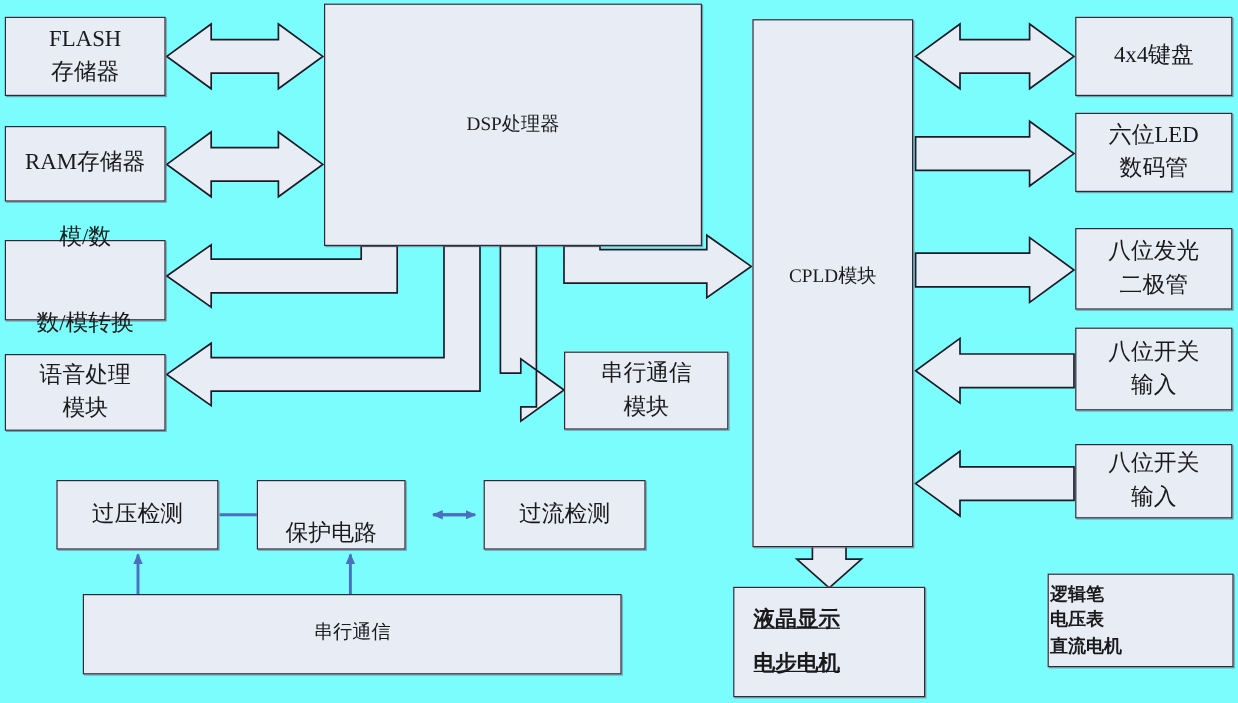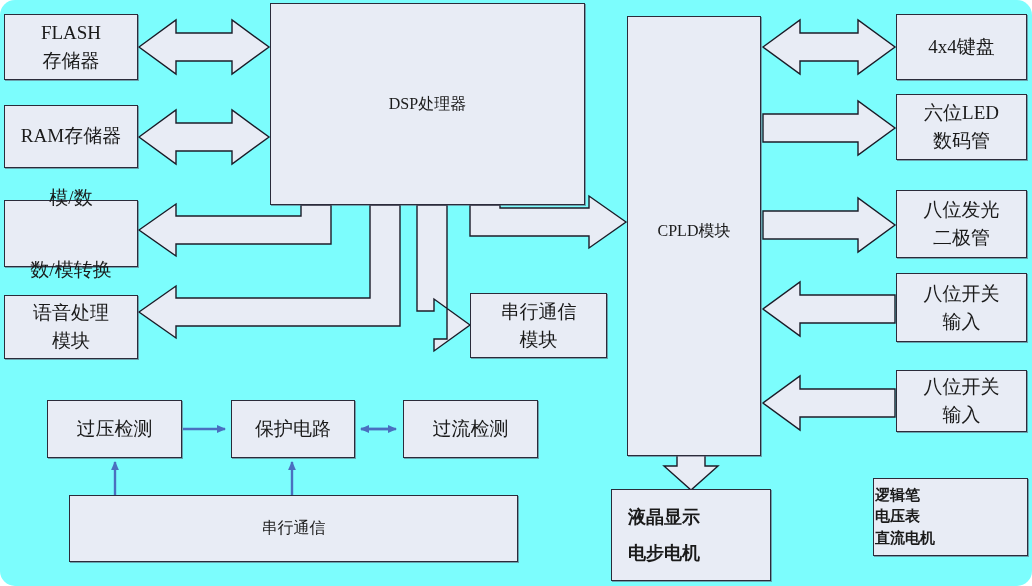--- a/index.html
+++ b/index.html
@@ -7,21 +7,20 @@
   body{
     background:#ffffff;
     font-family:"Liberation Serif", serif;
   }
   #canvas{
     position:relative;
     width:1032px;
     height:586px;
     background:#7cfdfd;
     overflow:hidden;
-    border-radius:15px;
   }
   #svgroot{
     position:absolute;
     left:0; top:0;
     width:1032px;
     height:586px;
   }
   .box{
     position:absolute;
     background:#e8ecf5;
@@ -52,20 +51,21 @@
   }
   .box.lcd{
     align-items:flex-start;
     text-align:left;
     padding-left:16px;
     justify-content:center;
     font-family:"DejaVu Sans", sans-serif;
     font-weight:bold;
     font-size:18px;
     line-height:1.0;
+    text-decoration:underline;
   }
   .box.lcd .ln{margin:9px 0;}
   .box.big{font-size:16px;}
 </style>
 </head>
 <body>
 
 <div id="canvas">
 
   <svg id="svgroot" viewBox="0 0 1032 586" xmlns="http://www.w3.org/2000/svg">
@@ -178,21 +178,21 @@
   <div class="box left-align" style="left:873px; top:478px; width:155px; height:78px;">
     <span class="ln">逻辑笔</span>
     <span class="ln">电压表</span>
     <span class="ln">直流电机</span>
   </div>
 
   <div class="box" style="left:47px;  top:400px; width:135px; height:58px;">
     <span class="ln">过压检测</span>
   </div>
 
-  <div class="box" style="left:231px; top:400px; width:124px; height:58px;">
+  <div class="box" style="left:214px; top:400px; width:124px; height:58px;justify-content:flex-end;">
     <span class="ln">保护电路</span>
   </div>
 
   <div class="box" style="left:403px; top:400px; width:135px; height:58px;">
     <span class="ln">过流检测</span>
   </div>
 
   <div class="box big" style="left:69px;  top:495px; width:449px; height:67px;">
     <span class="ln">串行通信</span>
   </div>

